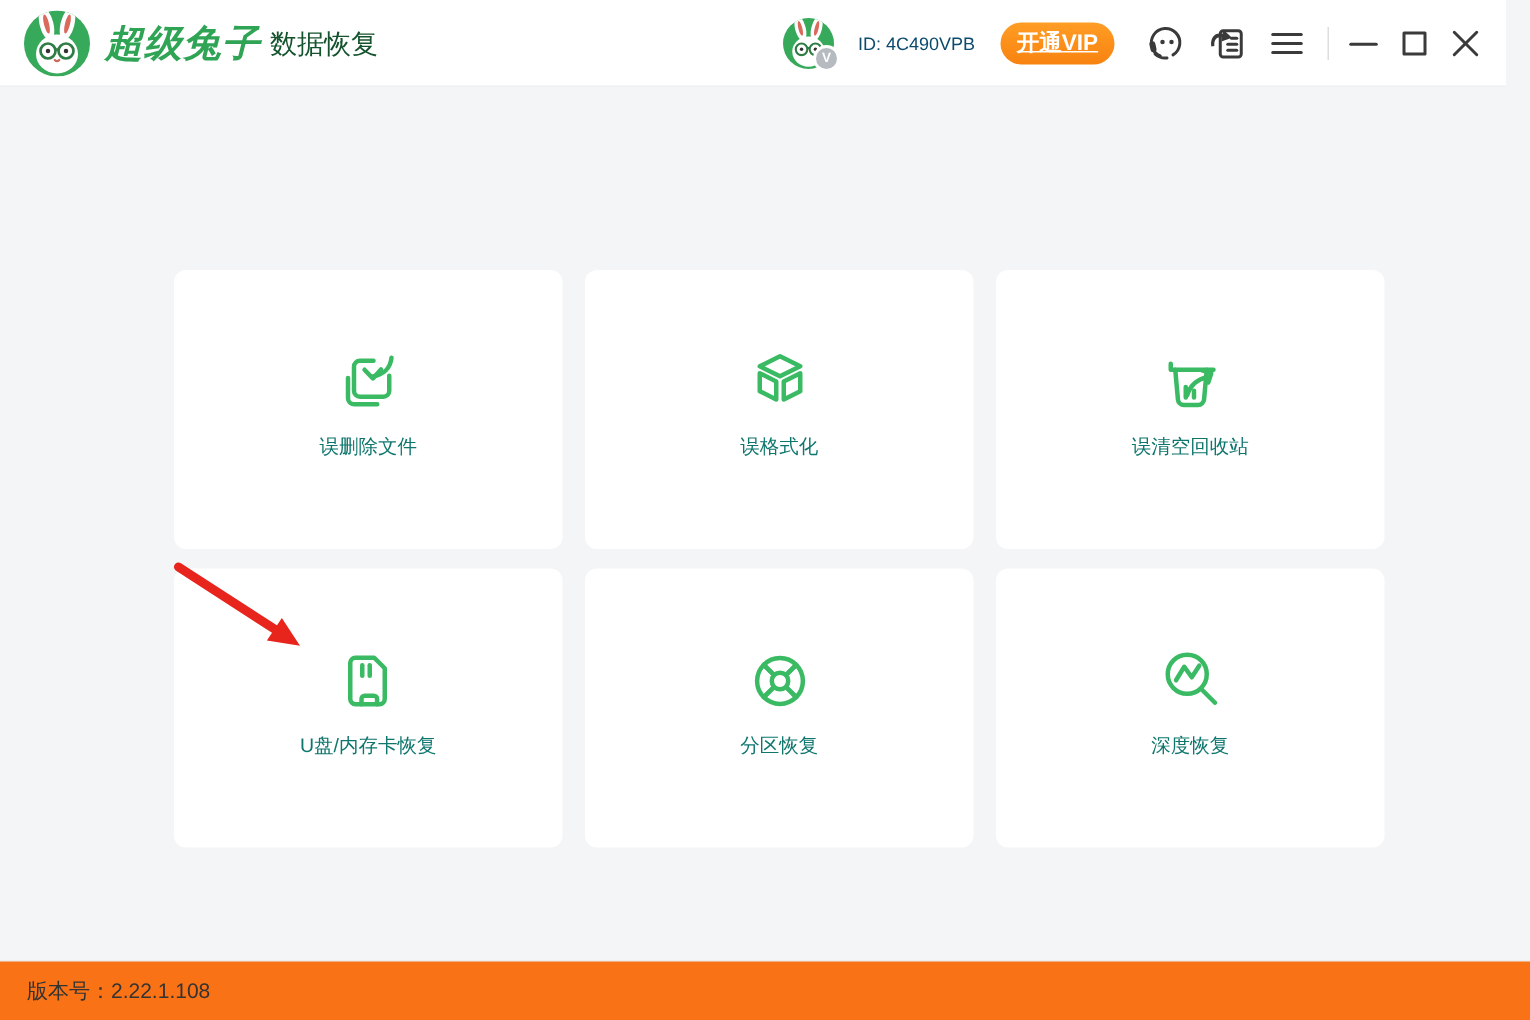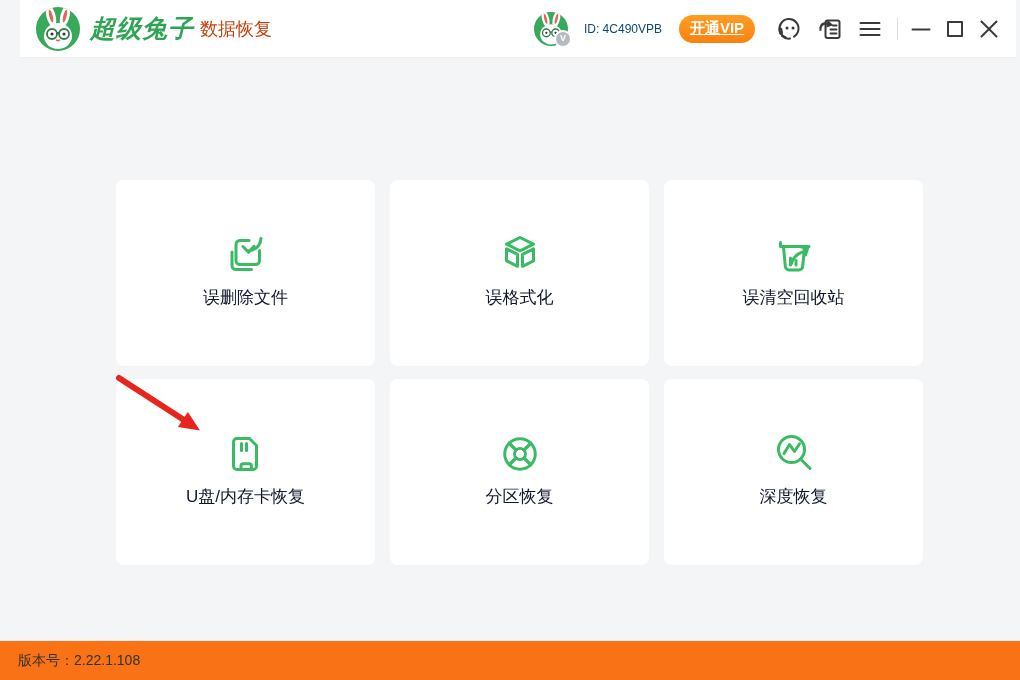--- a/index.html
+++ b/index.html
@@ -1,26 +1,26 @@
 <!DOCTYPE html>
 <html><head>
 <meta charset="utf-8">
 <style>
   html,body{margin:0;padding:0;}
   body{width:1020px;height:680px;font-family:"Liberation Sans","DejaVu Sans",sans-serif;}
   .window{position:relative;width:1020px;height:680px;background:#f4f5f6;overflow:hidden;}
 
   
-  .titlebar{position:absolute;top:0;left:0;right:4px;height:58px;background:#fff;
+  .titlebar{position:absolute;top:0;left:0;right:16px;height:58px;background:#fff;
     border-bottom:1px solid #eef0f1;display:flex;align-items:center;
-    padding:0 16px;box-sizing:border-box;z-index:3;margin-left:20px;}
+    padding:0 16px;box-sizing:border-box;z-index:3;}
   .brand{display:flex;align-items:center;}
   .logo{width:44px;height:44px;flex:0 0 auto;}
   .brand-name{margin-left:10px;color:#2fa455;font-size:25px;font-weight:bold;font-style:italic;letter-spacing:1px;}
-  .brand-sub{margin-left:6px;color:#c2410c;font-size:18px;}
+  .brand-sub{margin-left:6px;color:#14532d;font-size:18px;}
   .tb-right{margin-left:auto;display:flex;align-items:center;}
   .avatar{position:relative;width:34px;height:34px;}
   .avatar svg{width:34px;height:34px;}
   .v-badge{position:absolute;right:-4px;bottom:-2px;width:14px;height:14px;border-radius:50%;
     background:#b6bac1;border:2px solid #fff;color:#fff;font-size:9px;font-weight:bold;
     display:flex;align-items:center;justify-content:center;line-height:1;}
   .user-id{margin-left:16px;color:#0c4a6e;font-size:12px;}
   .vip-btn{margin-left:17px;width:76px;height:28px;border:none;border-radius:14px;cursor:pointer;
     background:linear-gradient(180deg,#ff9d25,#f8820f);color:#fff;font-size:15px;font-weight:bold;
     font-family:"Liberation Sans","DejaVu Sans",sans-serif;display:flex;align-items:center;justify-content:center;text-decoration:underline;}
@@ -35,21 +35,21 @@
   .tab{width:119px;height:47px;border-radius:24px;display:flex;align-items:center;justify-content:center;
     font-size:17px;color:#3f3f3f;cursor:pointer;}
   .tab.active{background:#fff;color:#3bba64;box-shadow:0 2px 8px rgba(0,0,0,.05);}
 
   
   .grid{position:absolute;top:180px;left:116px;width:808px;display:grid;
     grid-template-columns:repeat(3,259px);column-gap:15px;row-gap:13px;}
   .card{height:186px;background:#fff;border-radius:8px;display:flex;flex-direction:column;
     align-items:center;padding-top:51px;box-sizing:border-box;cursor:pointer;}
   .card .cicon{width:48px;height:48px;}
-  .card .clabel{margin-top:8px;font-size:17px;line-height:22px;color:#0f172a;}
+  .card .clabel{margin-top:8px;font-size:13px;line-height:22px;color:#0f766e;}
 
   
   .statusbar{position:absolute;left:0;right:0;bottom:0;height:40px;background:#f97316;
     border-top:1px solid #ebedee;display:flex;align-items:center;padding-left:18px;
     box-sizing:border-box;font-size:14px;color:#333;z-index:3;}
 
   
   .arrow-overlay{position:absolute;top:0;left:0;width:1020px;height:680px;pointer-events:none;z-index:5;}
 
   .gstroke{stroke:#3bba64;stroke-width:3;fill:none;stroke-linecap:round;stroke-linejoin:round;}

